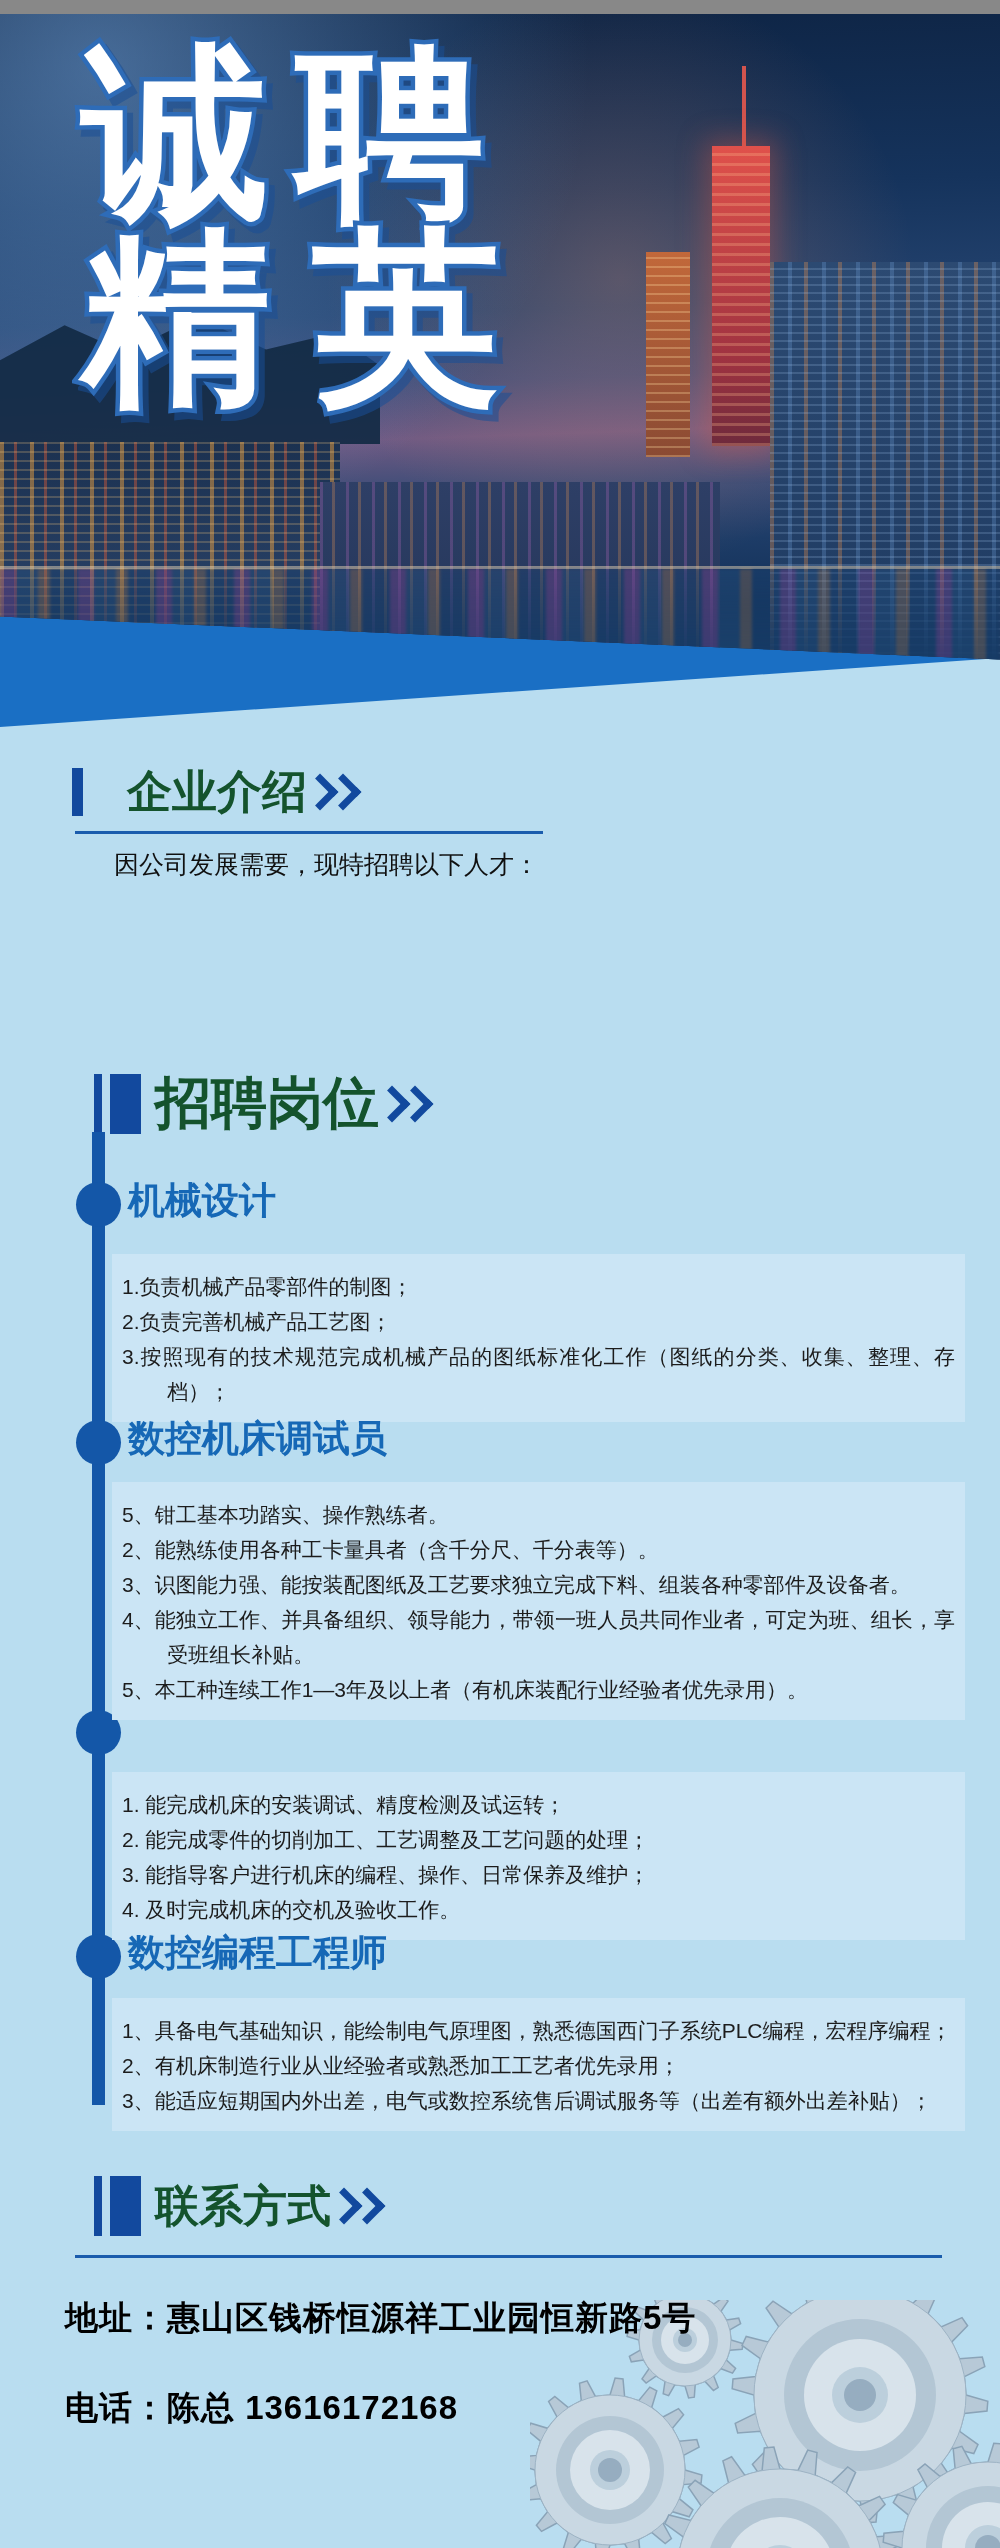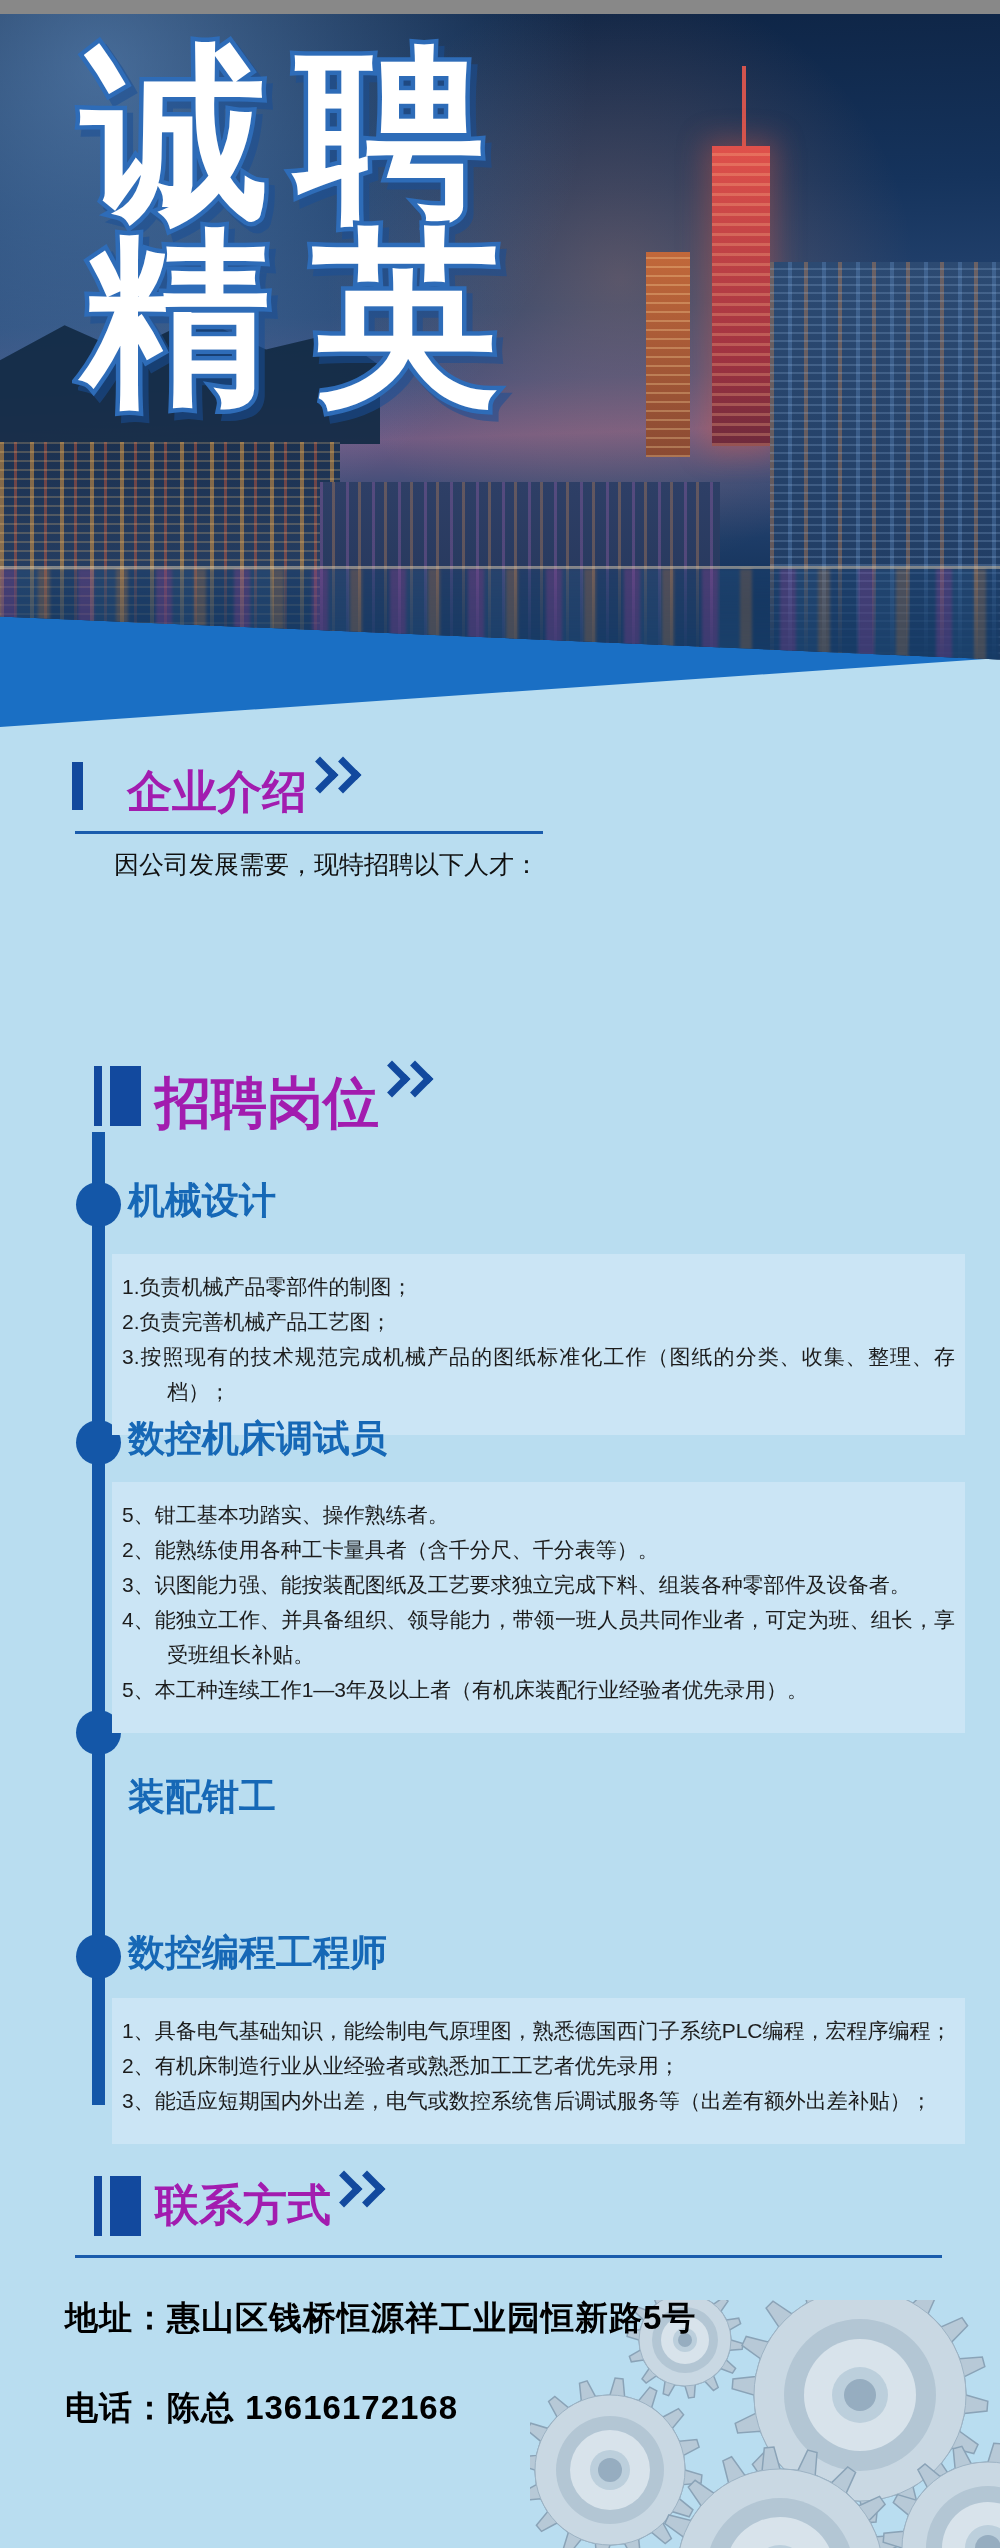--- a/index.html
+++ b/index.html
@@ -44,21 +44,21 @@
 
   
   .main-title{position:absolute;left:82px;top:28px;color:#ffffff;font-weight:900;
     font-size:188px;line-height:184px;white-space:nowrap;
     -webkit-text-stroke:9px #2e6cb8;paint-order:stroke fill;
     filter:drop-shadow(6px 7px 0 rgba(26,78,150,.55));}
   .main-title .row1{letter-spacing:26px;}
   .main-title .row2{letter-spacing:42px;}
 
   
-  .sec-head{position:absolute;display:flex;color:#a21caf;font-weight:bold;}
+  .sec-head{position:absolute;display:flex;align-items:center;color:#14532d;font-weight:bold;}
   .sec-head .txt{white-space:nowrap;}
   .bar-thin{width:11px;height:48px;background:#12499e;}
   .bar-block{width:31px;height:60px;background:#12499e;}
   .chev{display:inline-block;width:19px;height:19px;border-top:7px solid #12499e;
     border-right:7px solid #12499e;transform:rotate(45deg);}
   .hr-line{position:absolute;height:3px;background:#1a5cad;}
 
   .head-intro{left:72px;top:748px;font-size:45px;}
   .head-intro .bar-thin{margin-right:44px;}
   .head-intro .chev:first-of-type{margin-left:16px;}
@@ -81,21 +81,21 @@
   
   .intro-text{position:absolute;left:64px;top:833px;width:878px;color:#101010;
     font-size:25px;line-height:35px;text-align:justify;}
   .intro-text p{margin:0;text-indent:2em;}
 
   
   .tl-line{position:absolute;left:92px;top:1118px;width:13px;height:973px;background:#1457a8;}
   .tl-dot{position:absolute;left:76px;width:45px;height:45px;border-radius:50%;background:#1457a8;}
   .job-title{position:absolute;left:128px;color:#1668b6;font-size:37px;font-weight:bold;white-space:nowrap;}
   .job-panel{position:absolute;left:112px;width:853px;background:#cbe5f5;
-    padding:15px 10px 26px 10px;box-sizing:border-box;}
+    padding:15px 10px 13px 10px;box-sizing:border-box;}
   .job-panel ul{margin:0;padding:0;list-style:none;font-size:21px;line-height:35px;color:#1c1c1c;}
   .job-panel li{padding-left:2.15em;text-indent:-2.15em;text-align:justify;}
 
   
   .contact-line{position:absolute;left:65px;color:#000;font-size:33px;font-weight:bold;
     letter-spacing:1px;white-space:nowrap;z-index:5;}
   .addr{top:2282px;}
   .phone{top:2372px;}
 
   
@@ -170,20 +170,28 @@
     <ul>
       <li>5、钳工基本功踏实、操作熟练者。</li>
       <li>2、能熟练使用各种工卡量具者（含千分尺、千分表等）。</li>
       <li>3、识图能力强、能按装配图纸及工艺要求独立完成下料、组装各种零部件及设备者。</li>
       <li>4、能独立工作、并具备组织、领导能力，带领一班人员共同作业者，可定为班、组长，享受班组长补贴。</li>
       <li>5、本工种连续工作1—3年及以上者（有机床装配行业经验者优先录用）。</li>
     </ul>
   </div>
 
   <div class="job-title" style="top:1758px">装配钳工</div>
+  <div class="job-panel" style="top:1758px">
+    <ul>
+      <li>1. 能完成机床的安装调试、精度检测及试运转；</li>
+      <li>2. 能完成零件的切削加工、工艺调整及工艺问题的处理；</li>
+      <li>3. 能指导客户进行机床的编程、操作、日常保养及维护；</li>
+      <li>4. 及时完成机床的交机及验收工作。</li>
+    </ul>
+  </div>
 
   <div class="job-title" style="top:1914px">数控编程工程师</div>
   <div class="job-panel" style="top:1984px">
     <ul>
       <li>1、具备电气基础知识，能绘制电气原理图，熟悉德国西门子系统PLC编程，宏程序编程；</li>
       <li>2、有机床制造行业从业经验者或熟悉加工工艺者优先录用；</li>
       <li>3、能适应短期国内外出差，电气或数控系统售后调试服务等（出差有额外出差补贴）；</li>
     </ul>
   </div>
 

